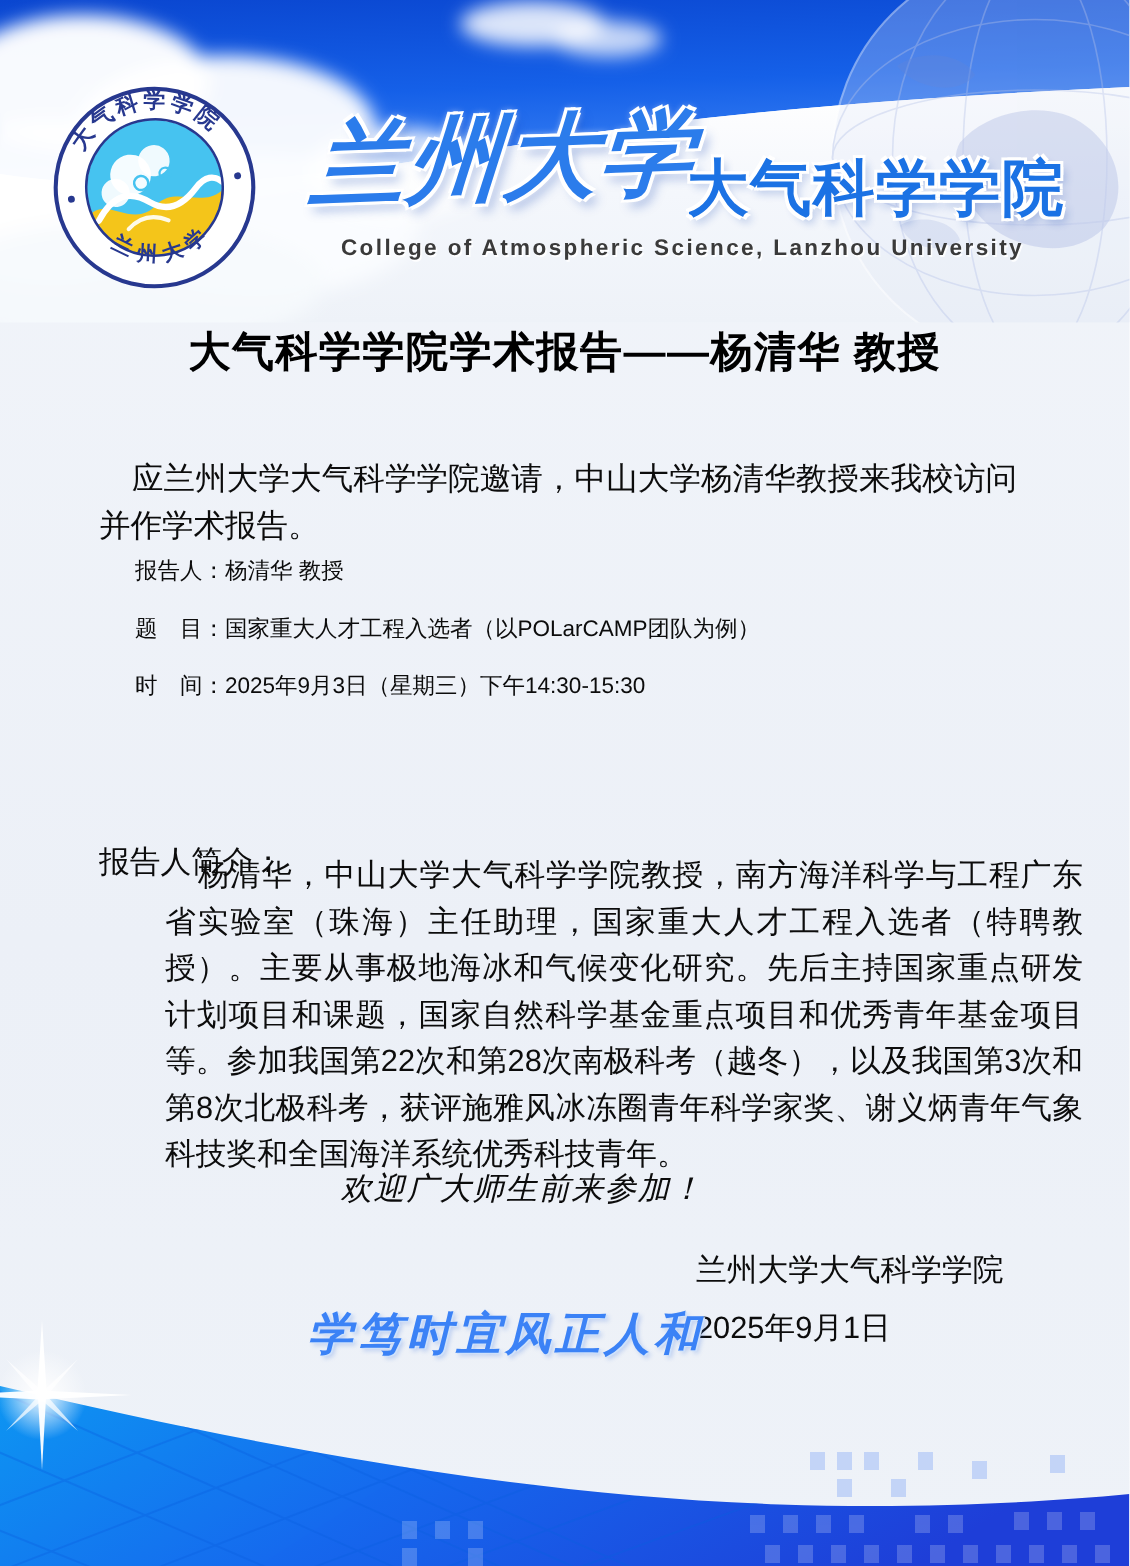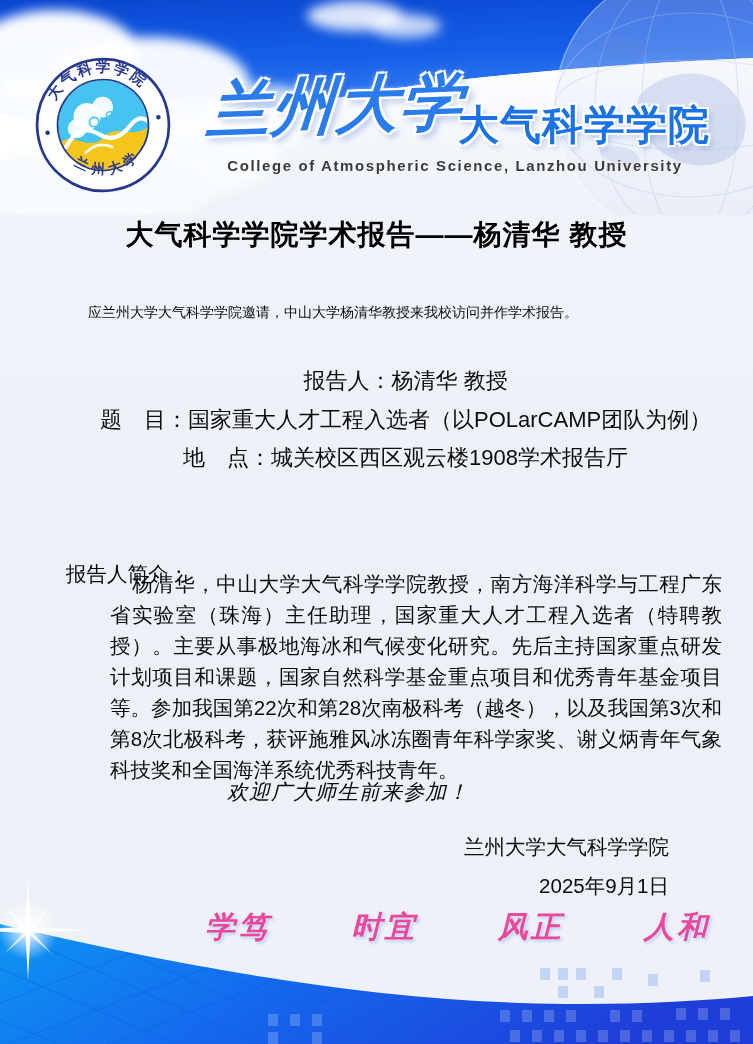--- a/index.html
+++ b/index.html
@@ -31,45 +31,45 @@
     font-size:15px;font-weight:bold;color:#3a3a3a;letter-spacing:1.6px;
     text-shadow:1px 1px 0 rgba(255,255,255,.9);white-space:nowrap;
   }
   
   #report-title{
     left:0;top:216px;width:753px;text-align:center;
     font-size:28px;font-weight:bold;color:#000;letter-spacing:1px;white-space:nowrap;
   }
   #intro{
     left:66px;top:283px;width:612px;
-    font-size:14px;line-height:31px;text-indent:22px;text-align:justify;
+    font-size:21px;line-height:31px;text-indent:22px;text-align:justify;
   }
   #details{
-    left:100px;top:362px;font-size:22px;line-height:38.5px;white-space:nowrap;text-align:center;
+    left:90px;top:362px;font-size:15px;line-height:38.5px;white-space:nowrap;
   }
   #bio-heading{
     left:66px;top:516px;font-size:20.5px;margin-top:44px;
   }
   #bio{
     left:66px;top:547px;width:612px;
     font-size:20.5px;line-height:31px;text-indent:22px;text-align:justify;margin-left:44px;
   }
   #welcome{
     left:0;top:778px;width:696px;text-align:center;
     font-size:21px;font-style:italic;font-weight:500;letter-spacing:1px;
   }
   #signature{
-    right:84px;top:827px;text-align:right;
+    right:84px;top:827px;
     font-size:20.5px;line-height:39px;white-space:nowrap;
   }
   
   #wave-art{left:0;bottom:0;width:753px;height:170px;}
   #mottos{
-    left:205px;top:907px;width:505px;display:flex;justify-content:space-between;
-    font-size:30px;font-weight:bold;font-style:italic;color:#ec4899;
+    left:205px;top:869px;width:505px;display:flex;
+    font-size:30px;font-weight:bold;font-style:italic;color:#3b82f6;
     letter-spacing:3px;
     text-shadow:1px 1px 0 #cfe2fb,2px 2px 3px rgba(40,100,220,.25);
   }
 </style>
 </head>
 <body>
 
 <svg id="header-art" class="abs" viewBox="0 0 753 215" width="753" height="215" aria-hidden="true">
   <defs>
     <linearGradient id="skyGrad" x1="0" y1="0" x2="0.25" y2="1">
@@ -158,21 +158,21 @@
 <div id="college-name" class="abs">大气科学学院</div>
 <div id="eng-subtitle" class="abs">College of Atmospheric Science, Lanzhou University</div>
 
 <div id="report-title" class="abs">大气科学学院学术报告——杨清华 教授</div>
 
 <p id="intro" class="abs">应兰州大学大气科学学院邀请，中山大学杨清华教授来我校访问并作学术报告。</p>
 
 <div id="details" class="abs">
   <div>报告人：杨清华 教授</div>
   <div>题　目：国家重大人才工程入选者（以POLarCAMP团队为例）</div>
-  <div>地　点：城关校区西区观云楼1908学术报告厅</div>
+  <div>时　间：2025年9月3日（星期三）下午14:30-15:30</div>
 </div>
 
 <div id="bio-heading" class="abs">报告人简介：</div>
 
 <p id="bio" class="abs">杨清华，中山大学大气科学学院教授，南方海洋科学与工程广东省实验室（珠海）主任助理，国家重大人才工程入选者（特聘教授）。主要从事极地海冰和气候变化研究。先后主持国家重点研发计划项目和课题，国家自然科学基金重点项目和优秀青年基金项目等。参加我国第22次和第28次南极科考（越冬），以及我国第3次和第8次北极科考，获评施雅风冰冻圈青年科学家奖、谢义炳青年气象科技奖和全国海洋系统优秀科技青年。</p>
 
 <div id="welcome" class="abs">欢迎广大师生前来参加！</div>
 
 <div id="signature" class="abs">
   <div>兰州大学大气科学学院</div>

